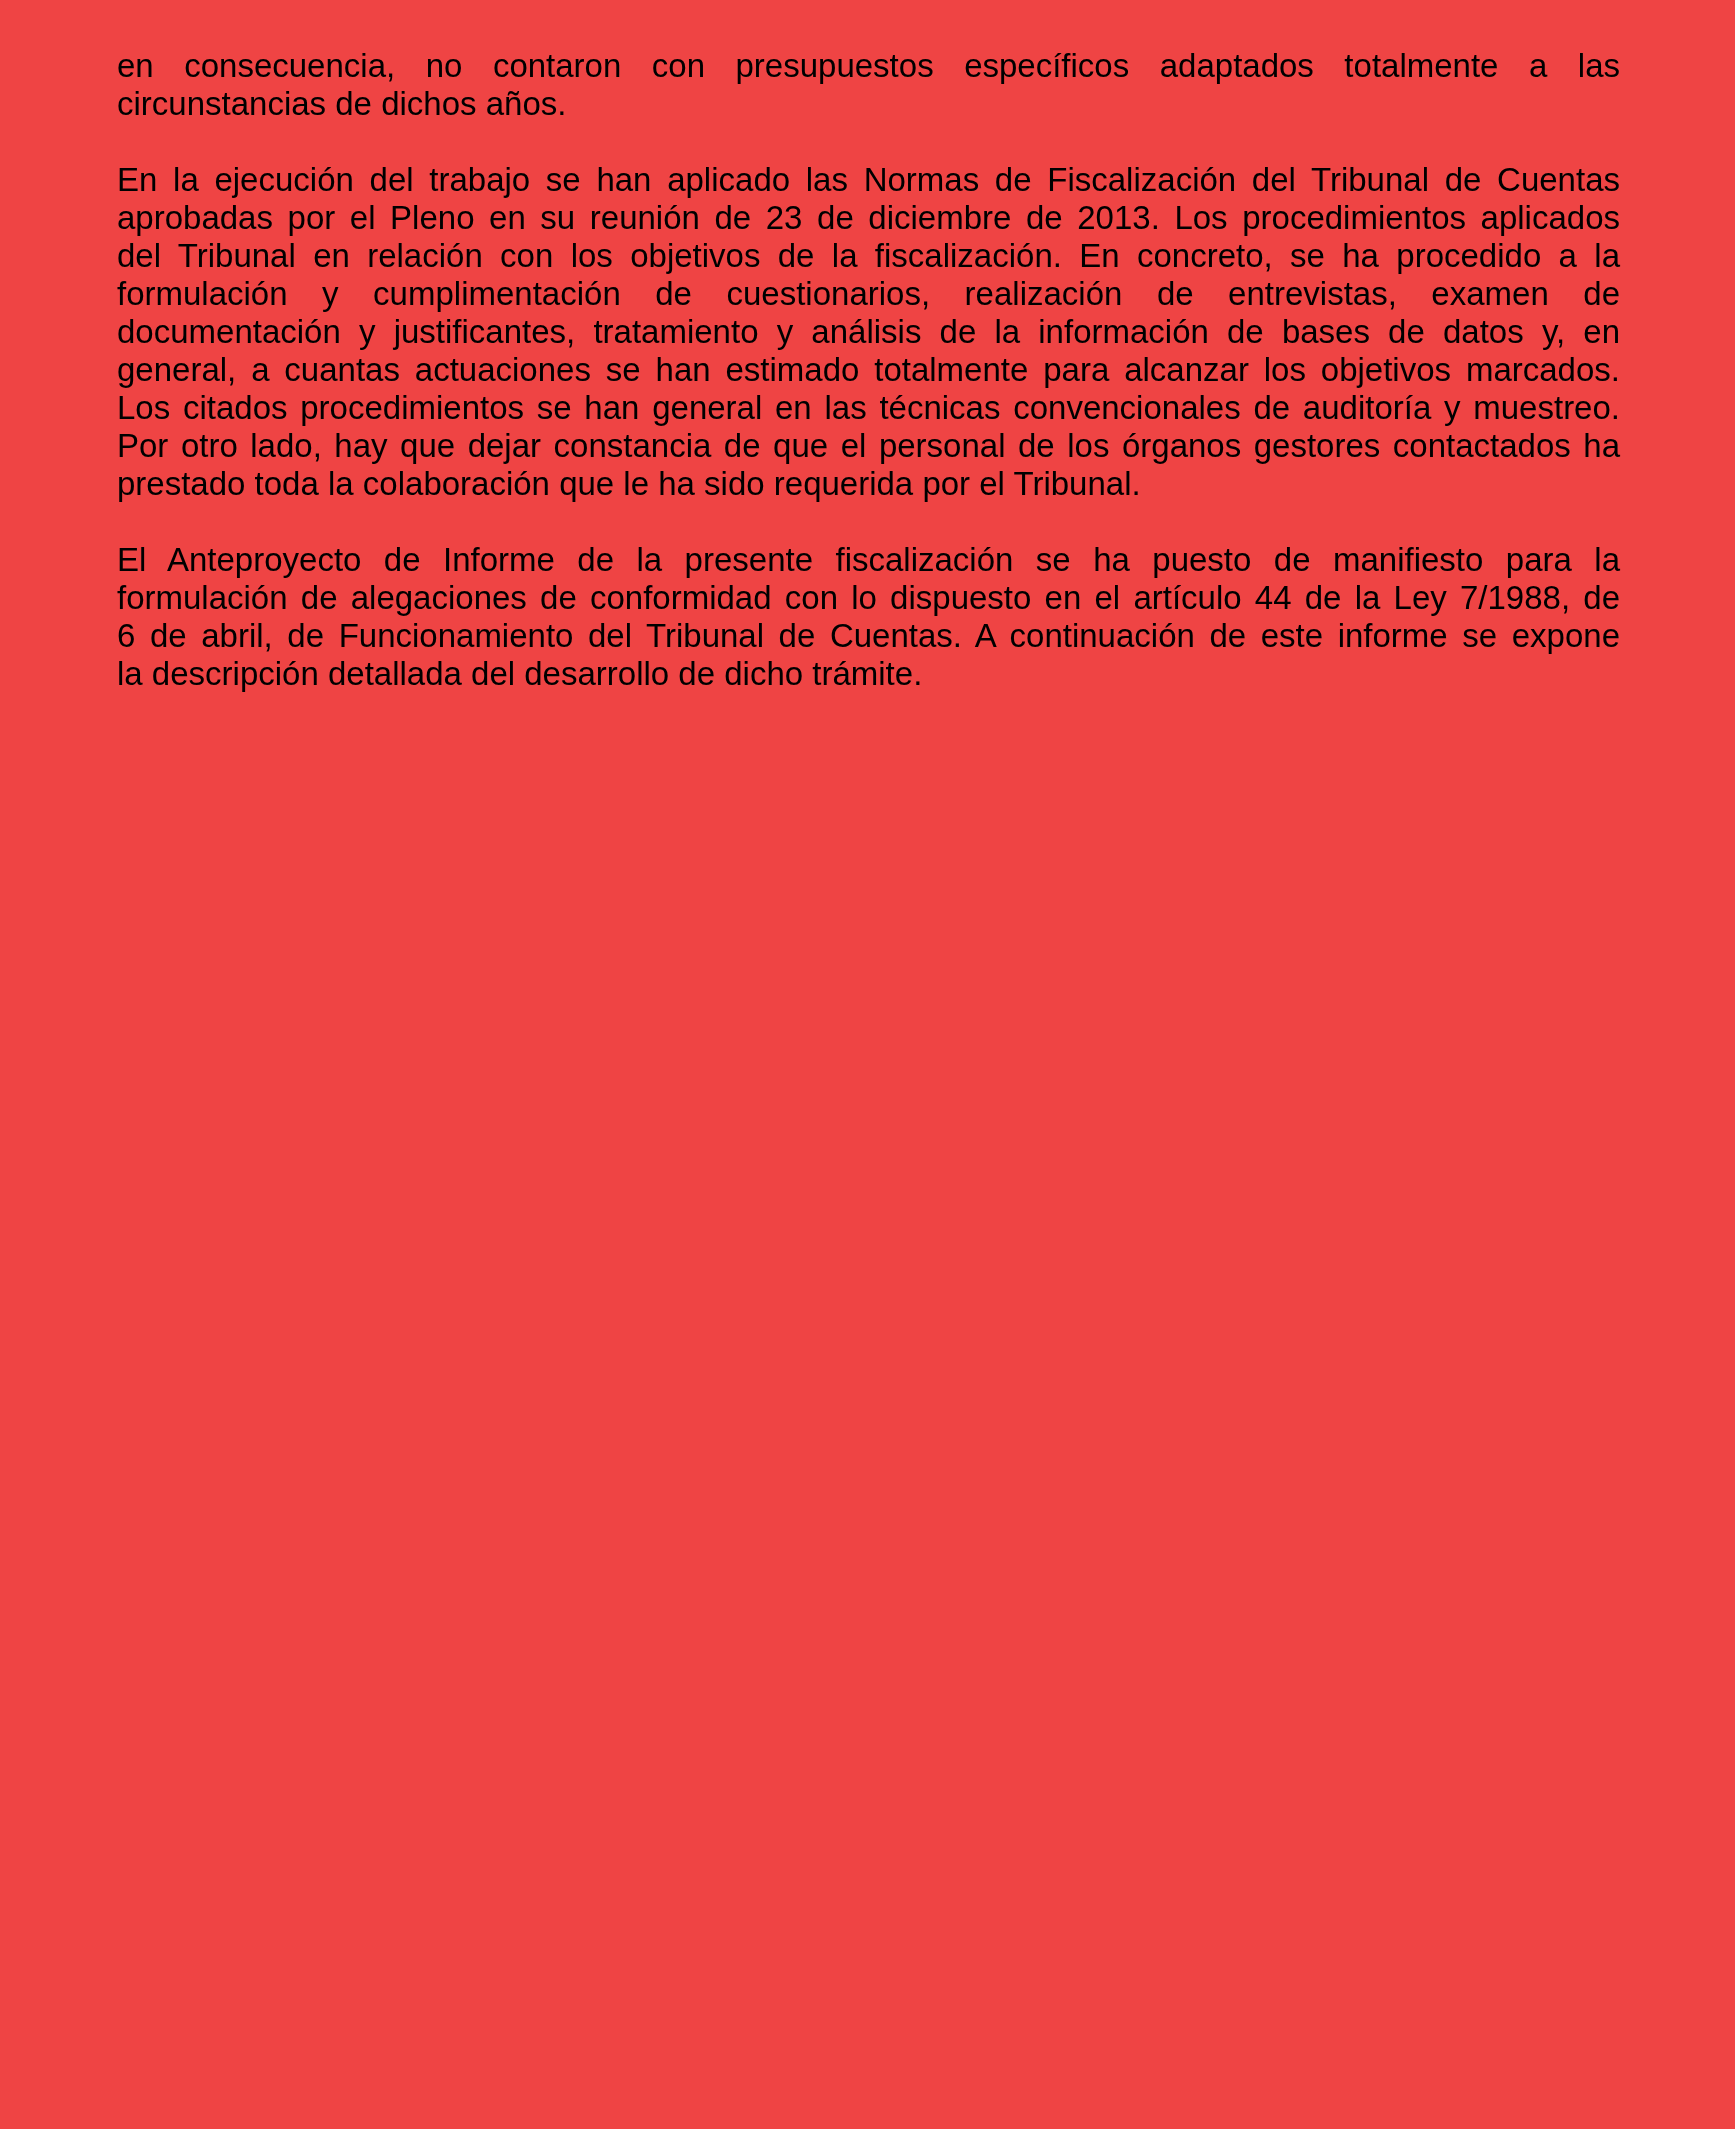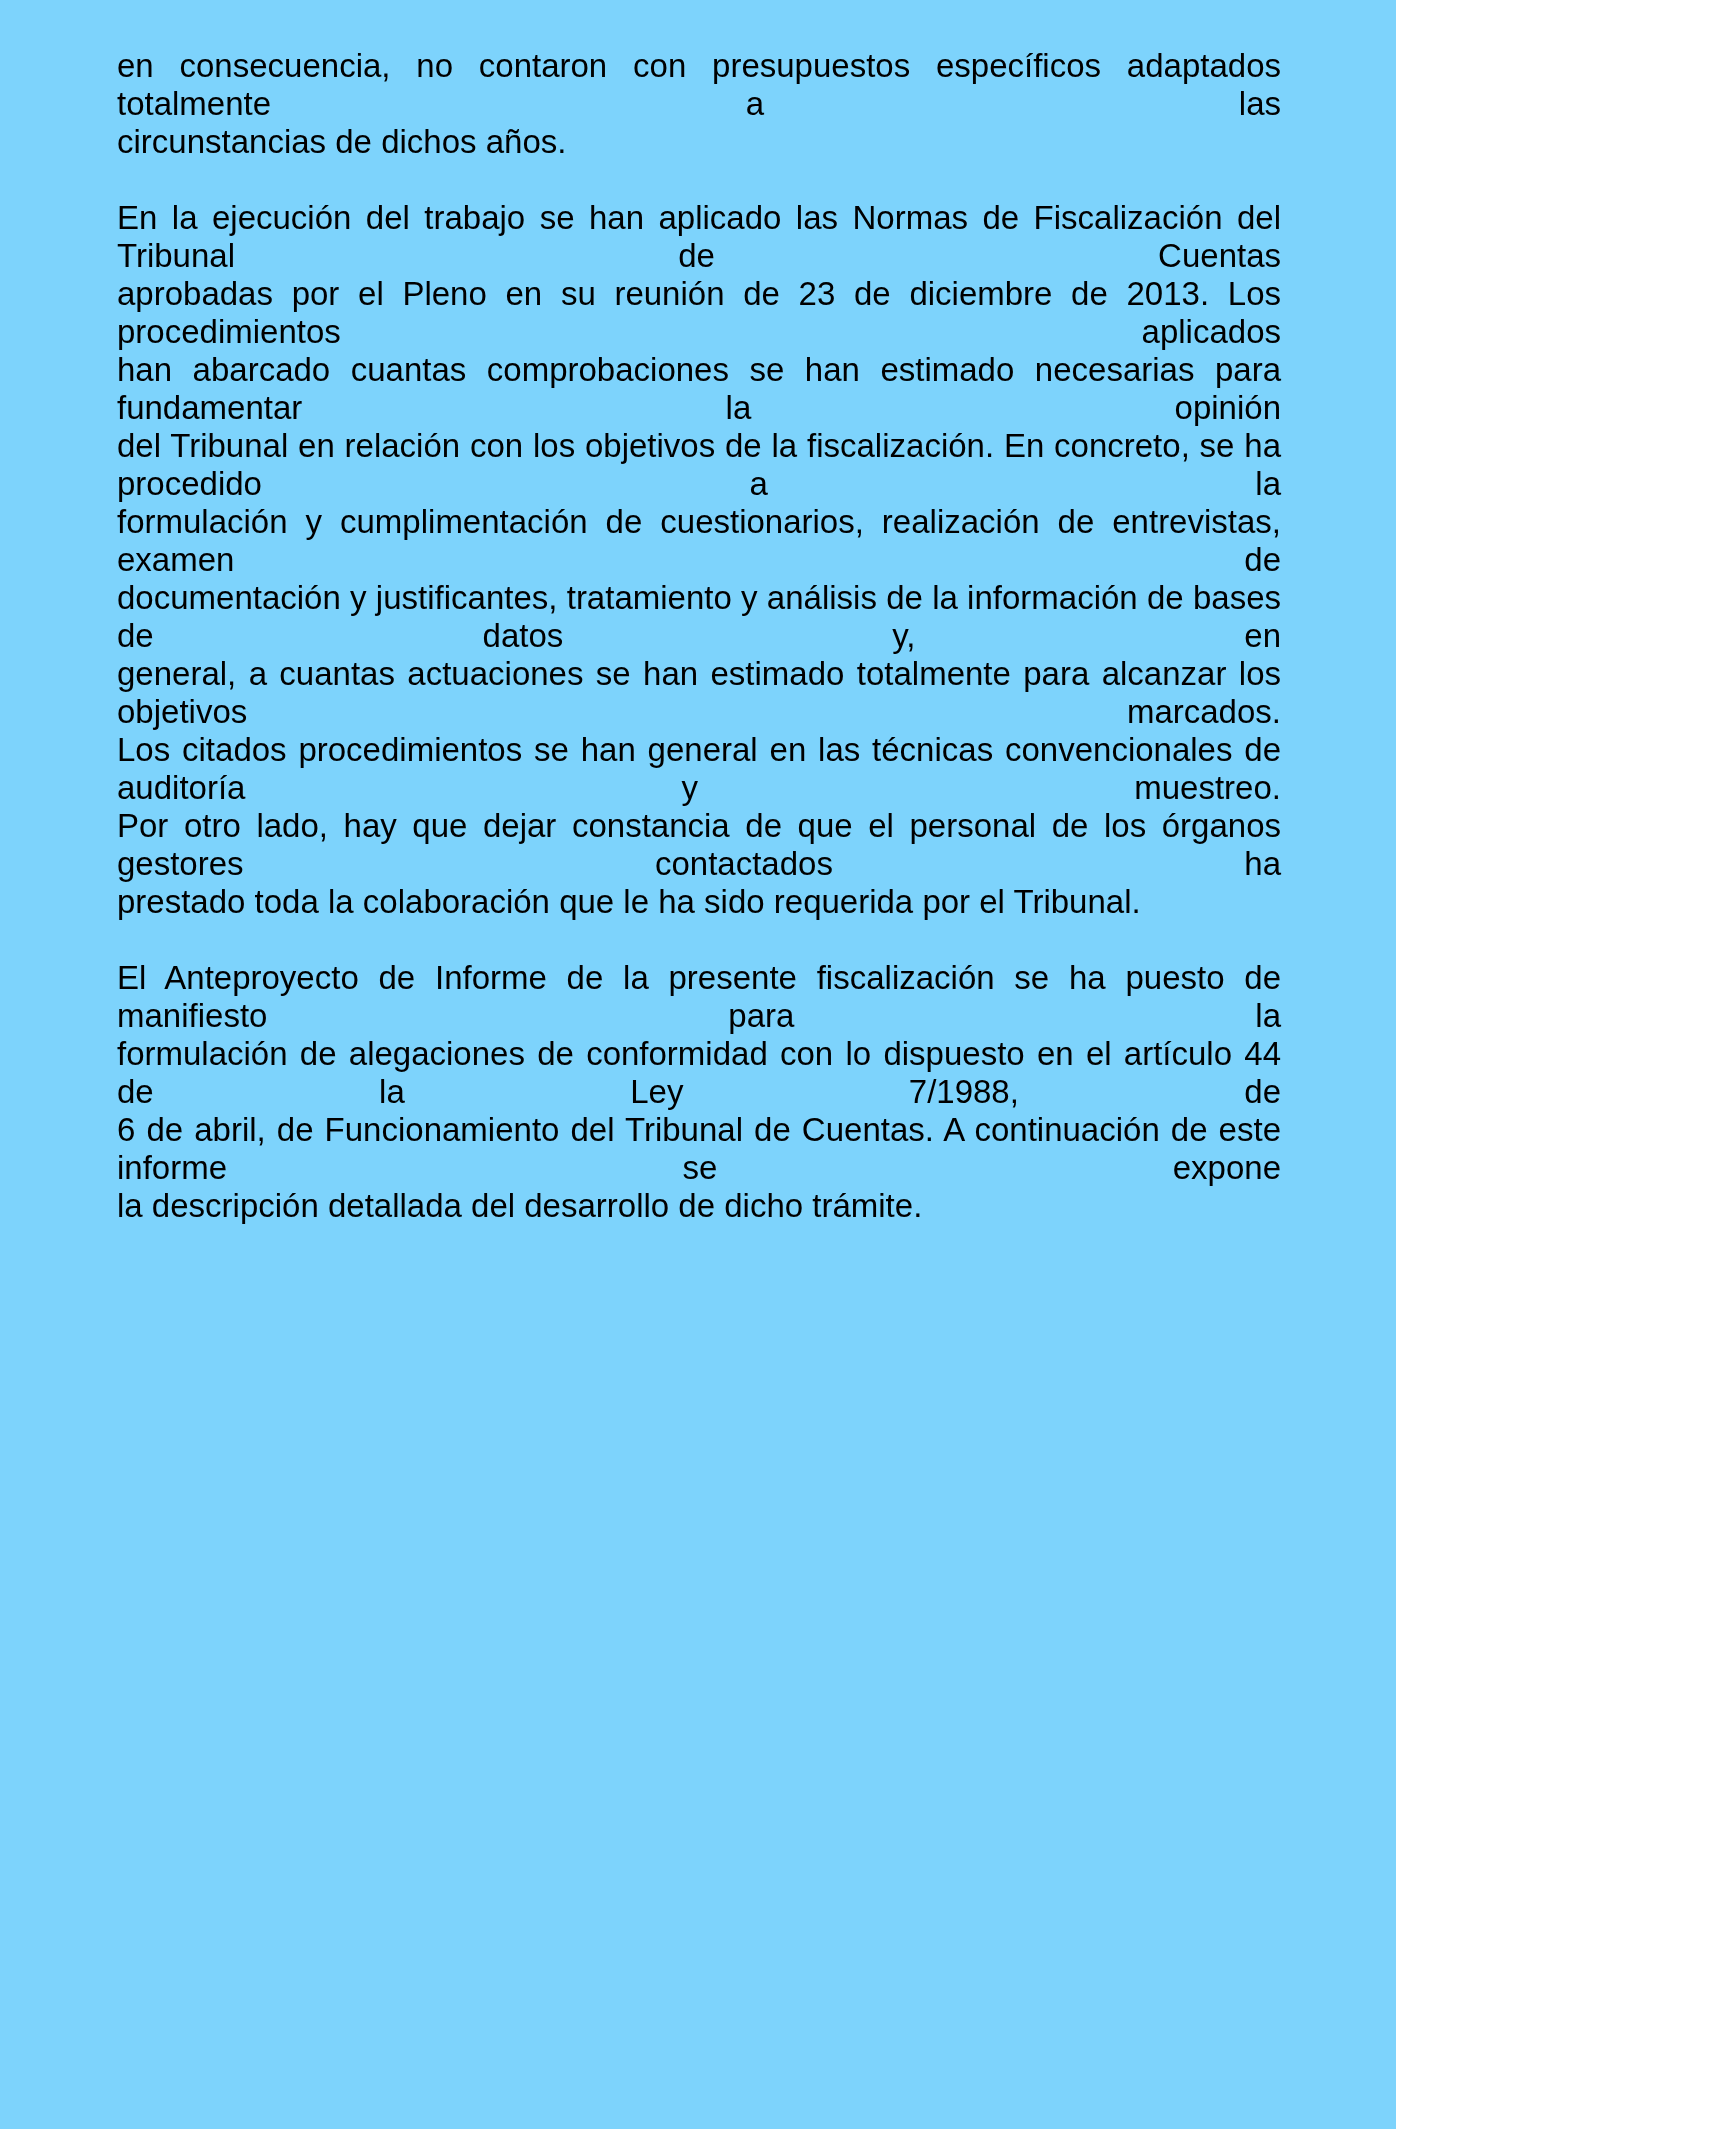--- a/index.html
+++ b/index.html
@@ -5,24 +5,24 @@
   html, body {
     margin: 0;
     padding: 0;
   }
   body {
     background: #ffffff;
     font-family: "Liberation Sans", "DejaVu Sans", sans-serif;
   }
   .page {
     position: relative;
-    width: 1396px;
+    width: 1735px;
     height: 2129px;
     box-sizing: border-box;
-    background: #7dd3fc;
+    background: #ef4444;
     color: #000000;
     padding: 47px 115px 0 117px;
     overflow: hidden;
     font-size: 33px;
     line-height: 38px;
   }
   .para {
     margin: 0 0 38px 0;
   }
   .line {
@@ -54,21 +54,20 @@
 <div class="page">
 
   <div class="para">
       <div class="line">en consecuencia, no contaron con presupuestos específicos adaptados totalmente a las</div>
       <div class="line line-last">circunstancias de dichos años.</div>
     </div>
 
   <div class="para">
       <div class="line">En la ejecución del trabajo se han aplicado las Normas de Fiscalización del Tribunal de Cuentas</div>
       <div class="line">aprobadas por el Pleno en su reunión de 23 de diciembre de 2013. Los procedimientos aplicados</div>
-      <div class="line">han abarcado cuantas comprobaciones se han estimado necesarias para fundamentar la opinión</div>
       <div class="line">del Tribunal en relación con los objetivos de la fiscalización. En concreto, se ha procedido a la</div>
       <div class="line">formulación y cumplimentación de cuestionarios, realización de entrevistas, examen de</div>
       <div class="line">documentación y justificantes, tratamiento y análisis de la información de bases de datos y, en</div>
       <div class="line">general, a cuantas actuaciones se han estimado totalmente para alcanzar los objetivos marcados.</div>
       <div class="line">Los citados procedimientos se han general en las técnicas convencionales de auditoría y muestreo.</div>
       <div class="line">Por otro lado, hay que dejar constancia de que el personal de los órganos gestores contactados ha</div>
       <div class="line line-last">prestado toda la colaboración que le ha sido requerida por el Tribunal.</div>
     </div>
 
 

